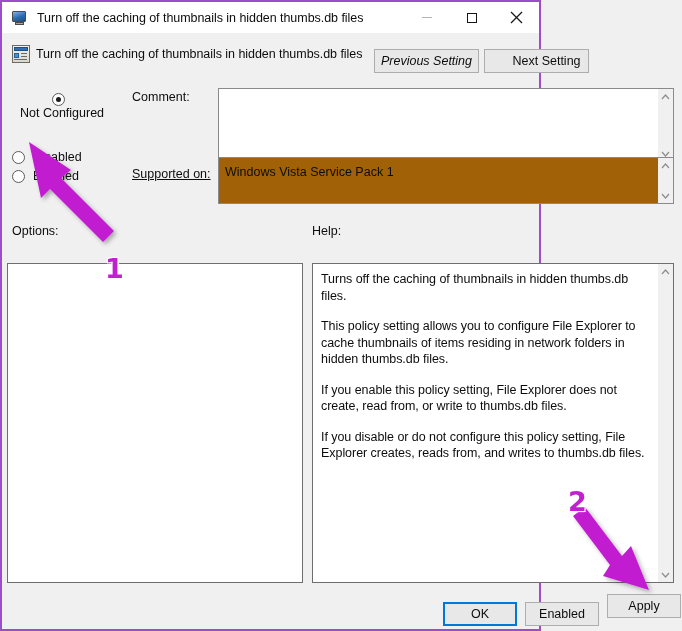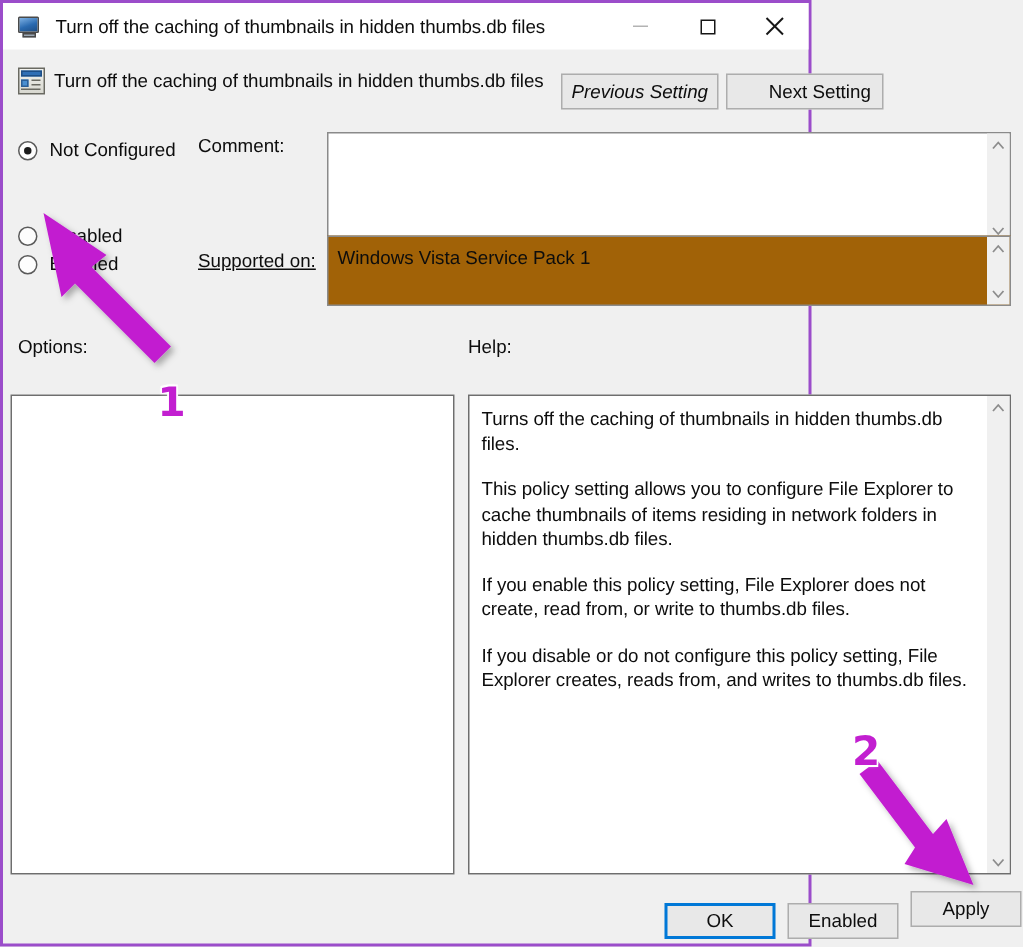--- a/index.html
+++ b/index.html
@@ -89,21 +89,21 @@
   .radio{
     width:13px;height:13px;border-radius:50%;
     border:1px solid #5a5a5a;background:#fdfdfd;
     box-sizing:border-box;position:relative;flex:0 0 auto;
   }
   .radio.checked:after{
     content:"";position:absolute;left:3px;top:3px;width:5px;height:5px;
     border-radius:50%;background:#1a1a1a;
   }
   .radio-label{margin-left:8px;font-size:12.5px;color:#0d0d0d;white-space:nowrap;}
-  #r-notconf{top:91px;}
+  #r-notconf{top:91px;flex-direction:column;}
   #r-enabled{top:120px;margin-top:47px;}
   #r-disabled{top:148px;}
 
   
   .lbl{position:absolute;font-size:12.5px;color:#0d0d0d;white-space:nowrap;}
   #lbl-comment{left:130px;top:88px;}
   #lbl-supported{left:130px;top:165px;text-decoration:underline;}
   #lbl-options{left:10px;top:222px;}
   #lbl-help{left:310px;top:222px;}
 

